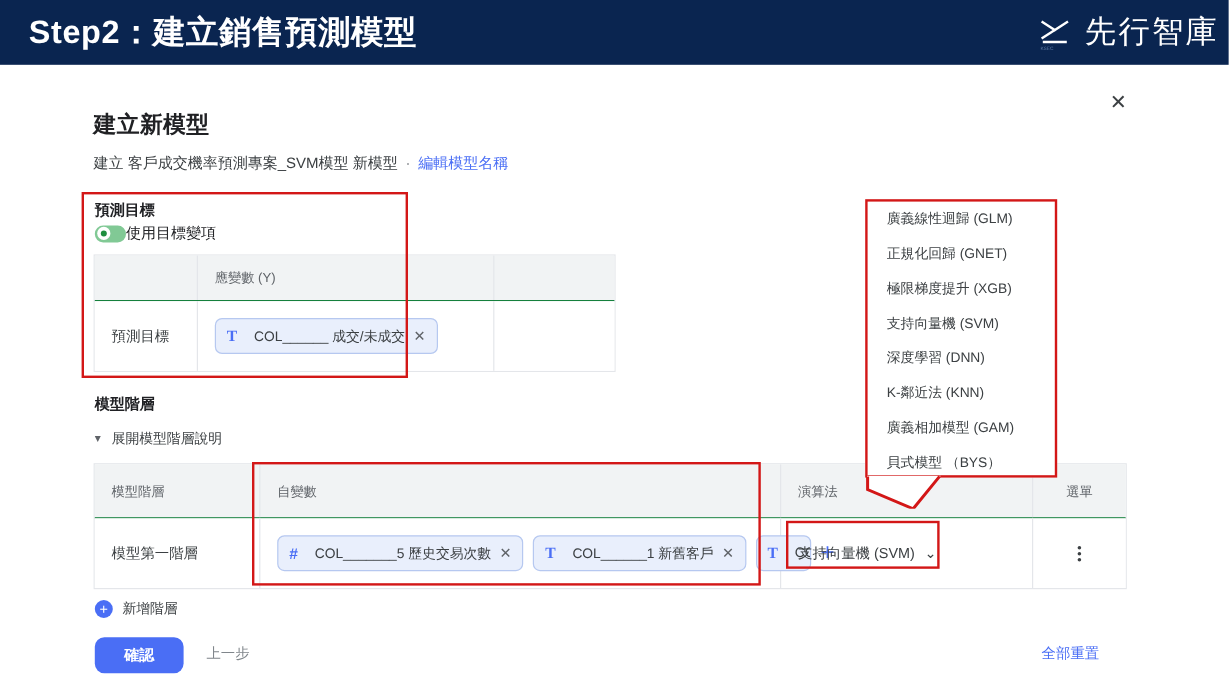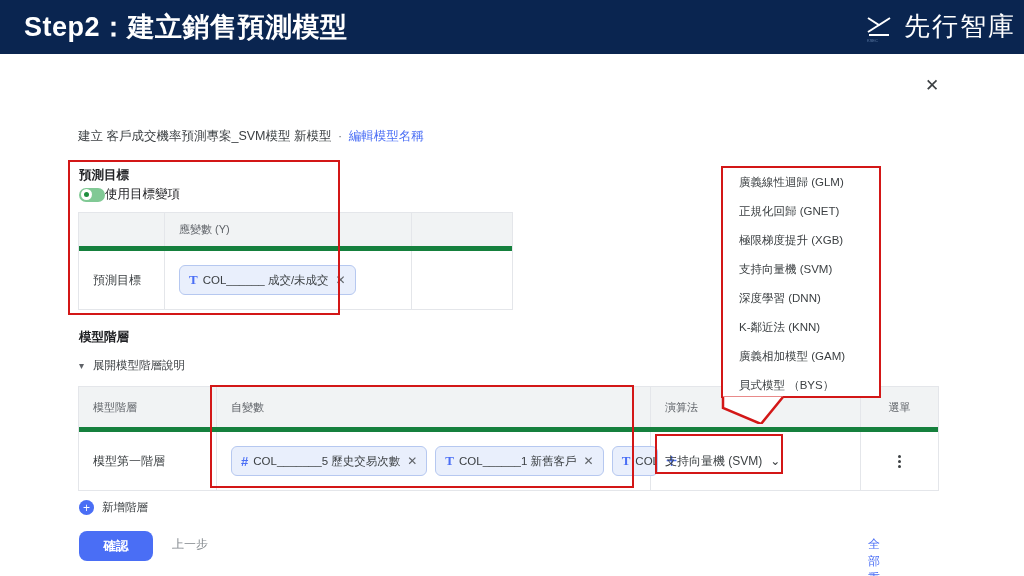--- a/index.html
+++ b/index.html
@@ -3,21 +3,21 @@
 <meta charset="utf-8">
 <style>
   * { box-sizing: border-box; }
   html, body {
     margin: 0; padding: 0;
     width: 1024px; height: 576px;
     background: #ffffff;
     font-family: "Liberation Sans", "DejaVu Sans", sans-serif;
     overflow: hidden;
   }
-  #stage { position: relative; width: 880px; height: 576px; background: #fff; }
+  #stage { position: relative; width: 1024px; height: 576px; background: #fff; }
 
   
   .header {
     position: absolute; left: 0; top: 0; width: 1024px; height: 54px;
     background: #0a2550; display: flex; align-items: center;
   }
   .header-title {
     color: #ffffff; font-size: 27px; font-weight: bold; letter-spacing: .5px;
     margin-left: 24px; white-space: nowrap;
   }
@@ -61,21 +61,21 @@
   .toggle .knob {
     position: absolute; left: 1.5px; top: 1.5px; width: 11px; height: 11px;
     border-radius: 50%; background: #ffffff;
     display: flex; align-items: center; justify-content: center;
   }
   .toggle .knob i { width: 5px; height: 5px; border-radius: 50%; background: #1e8e3e; display: block; }
   .toggle-label { font-size: 12.5px; color: #202124; }
 
   
   .tbl { position: absolute; border: 1px solid #e4e6ea; background: #fff; }
-  .tbl .thead { display: flex; background: #f1f3f4; border-bottom: 5px solid #15803d; }
+  .tbl .thead { display: flex; background: #f1f3f4; border-bottom: 1px solid #15803d; }
   .tbl .tbody { display: flex; background: #fff; }
   .cell {
     display: flex; align-items: center; padding: 0 14px;
     font-size: 11px; color: #5f6368; border-right: 1px solid #e4e6ea;
   }
   .cell:last-child { border-right: none; }
   .tbody .cell { font-size: 12px; color: #3c4043; }
 
   #target-table { left: 78px; top: 212px; width: 435px; }
   #target-table .thead { height: 38px; }
@@ -94,21 +94,21 @@
 
   
   .chips { display: flex; align-items: center; gap: 8px; }
   .chip {
     display: inline-flex; align-items: center; gap: 5px;
     background: #e9effc; border: 1px solid #b6c8f0; border-radius: 6px;
     height: 30px; padding: 0 9px; white-space: nowrap;
   }
   .chip .tic { color: #4a6ef5; font-size: 13px; font-weight: bold; font-family: "Liberation Serif", serif; }
   .chip .hic { color: #4a6ef5; font-size: 13px; font-weight: bold; }
-  .chip .ctext { font-size: 11.5px; color: #3c4043; }
+  .chip .ctext { font-size: 11.5px; color: #3c4043; margin-left: 9px; }
   .chip .cx { color: #5f6368; font-size: 12px; margin-left: 2px; cursor: pointer; }
   .chip.clipped { overflow: hidden; }
   .plus-btn { color: #4a6ef5; font-size: 20px; line-height: 1; cursor: pointer; font-weight: 400; }
 
   
   .sec-tier-title { position: absolute; left: 79px; top: 329px; font-size: 12.5px; font-weight: bold; color: #202124; }
   .expander {
     position: absolute; left: 79px; top: 358px; display: flex; align-items: center; gap: 9px;
     font-size: 11.5px; color: #3c4043; cursor: pointer;
   }
@@ -176,20 +176,21 @@
           <path d="M7 25 L27 25" stroke="#ffffff" stroke-width="2" fill="none"></path>
           <text x="5" y="32" fill="#5d7ba5" font-size="4" font-family="Liberation Sans, sans-serif">KSEC</text>
         </svg>
       </div>
       <div class="brand-text">先行智庫</div>
     </div>
   </div>
 
   <div class="close-btn">✕</div>
 
+  <div class="dialog-title">建立新模型</div>
   <div class="dialog-sub">
     <span>建立 客戶成交機率預測專案_SVM模型 新模型</span>
     <span class="sep">·</span>
     <span class="link">編輯模型名稱</span>
   </div>
 
   <div class="sec-target-title">預測目標</div>
   <div class="toggle-row">
     <div class="toggle">
         <span class="knob">

